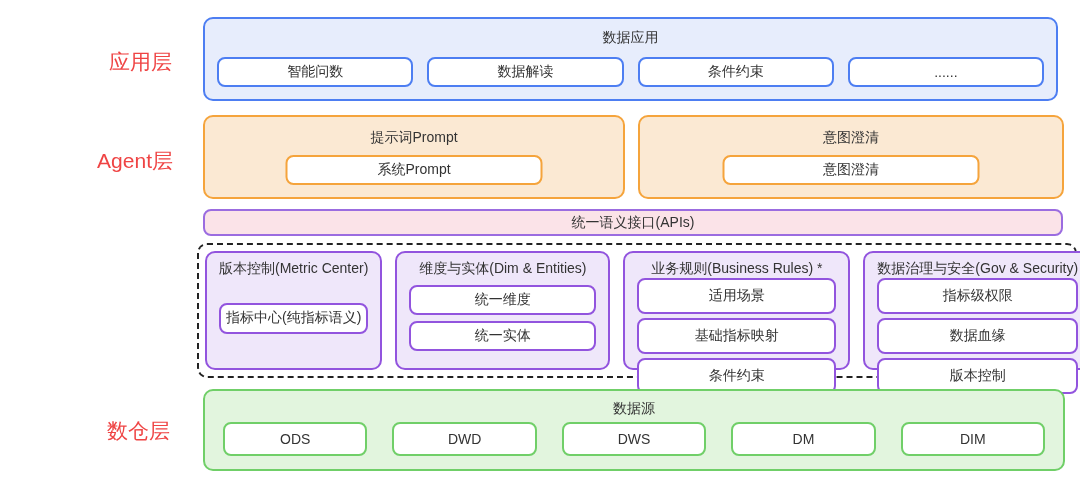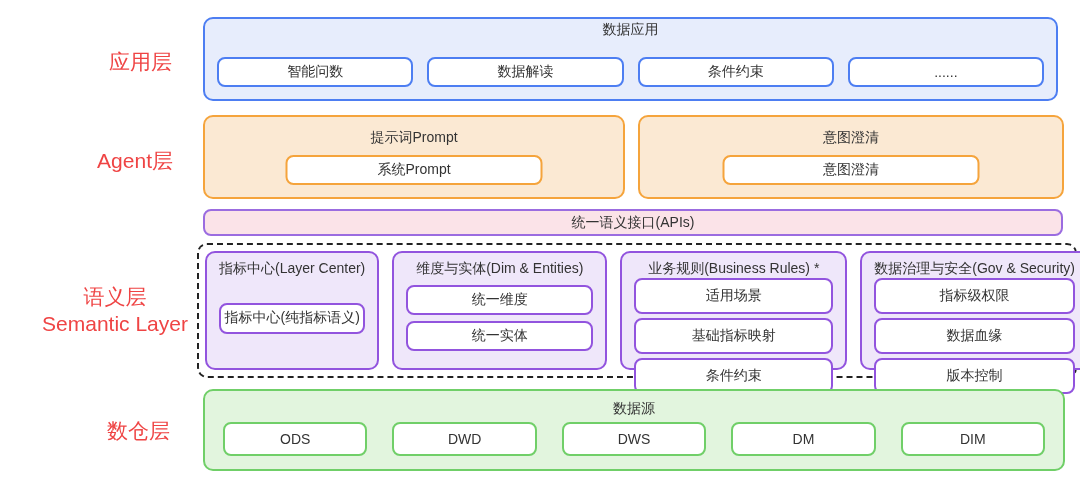--- a/index.html
+++ b/index.html
@@ -27,21 +27,21 @@
   .box-title{text-align:center; font-size:14px; line-height:20px;}
 
   .chip{
     background:#ffffff; border:2px solid var(--blue); border-radius:8px;
     display:flex; align-items:center; justify-content:center;
     font-size:14px; box-sizing:border-box; flex:1; white-space:nowrap;
   }
 
   
   .app-box{left:203px; top:17px; width:855px; height:84px; background:var(--blue-bg); border:2px solid var(--blue);}
-  .app-box .box-title{}
+  .app-box .box-title{padding-top:8px;}
   .items-row{position:absolute; left:12px; right:12px; bottom:12px; display:flex; gap:14px;}
   .items-row .chip{height:30px;}
   .blue-chip{border-color:var(--blue);}
 
   
   .agent-box{top:115px; height:84px; background:var(--orange-bg); border:2px solid var(--orange);}
   .agent-box-1{left:203px; width:422px;}
   .agent-box-2{left:638px; width:426px;}
   .agent-box .box-title{padding-top:10px;}
   .agent-chip{position:absolute; left:50%; transform:translateX(-50%); top:38px; width:257px; height:30px; flex:none; border-color:var(--orange);}
@@ -80,24 +80,20 @@
   .dw-items{left:18px; right:18px; bottom:13px; gap:25px;}
   .dw-items .chip{height:34px; border-color:var(--green);}
 </style>
 </head>
 <body>
 
 <div class="canvas">
 
   <div class="llabel l-app">应用层</div>
   <div class="llabel l-agent">Agent层</div>
-  <div class="llabel l-sem">
-    <div>语义层</div>
-    <div>Semantic Layer</div>
-  </div>
   <div class="llabel l-dw">数仓层</div>
 
   <div class="box app-box">
     <div class="box-title">数据应用</div>
     <div class="items-row">
       <div class="chip blue-chip">智能问数</div>
       <div class="chip blue-chip">数据解读</div>
       <div class="chip blue-chip">条件约束</div>
       <div class="chip blue-chip">......</div>
     </div>
@@ -110,21 +106,21 @@
   <div class="box agent-box agent-box-2">
     <div class="box-title">意图澄清</div>
     <div class="chip agent-chip">意图澄清</div>
   </div>
 
   <div class="api-bar">统一语义接口(APIs)</div>
 
   <div class="dashed-wrap">
 
     <div class="sem-box sem-box-1">
-      <div class="sem-title">指标中心(Layer Center)</div>
+      <div class="sem-title">版本控制(Metric Center)</div>
       <div class="sem-items sem-items-1">
         <div class="chip">指标中心(纯指标语义)</div>
       </div>
     </div>
 
     <div class="sem-box sem-box-2">
       <div class="sem-title">维度与实体(Dim &amp; Entities)</div>
       <div class="sem-items sem-items-2">
         <div class="chip">统一维度</div>
         <div class="chip">统一实体</div>

